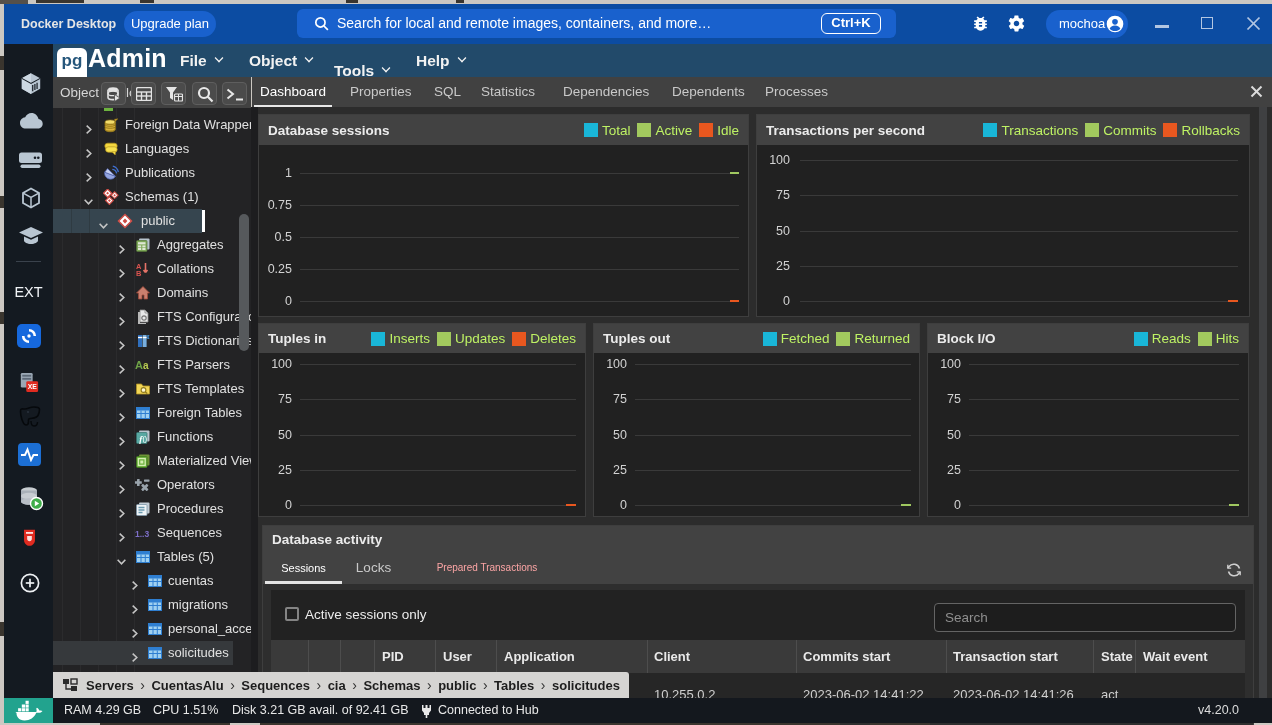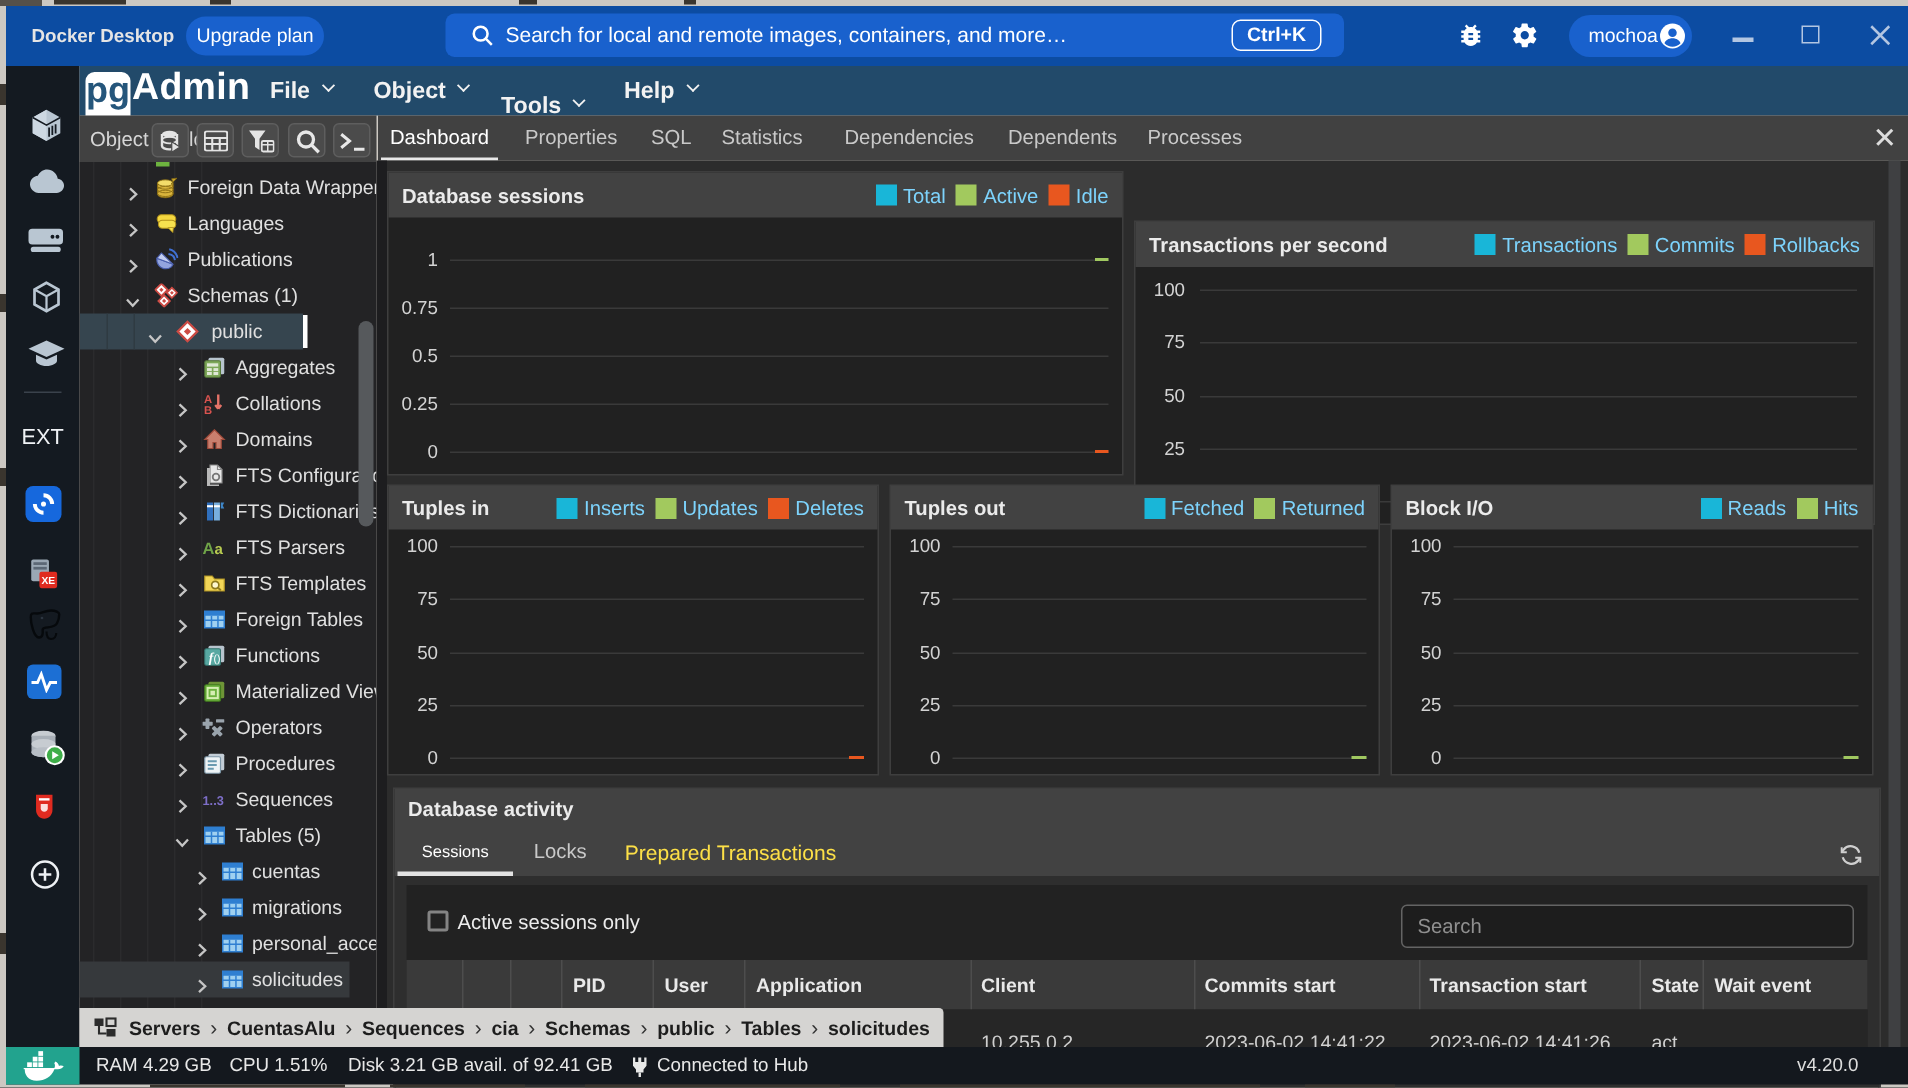--- a/index.html
+++ b/index.html
@@ -29,21 +29,21 @@
   .tab.active { color:#fff; border-bottom:2px solid #e8e8e8; padding:0 6px; margin-left:-6px; }
   
   .trow { position:absolute; left:0; width:198px; height:24px; line-height:24px; color:#e0e0e0; font-size:13px; white-space:nowrap; }
   .trow .ticon { position:absolute; top:4px; width:16px; height:16px; }
   .trow .tlabel { position:absolute; top:0; }
   
   .card { position:absolute; background:#212121; box-shadow:0 0 0 1px #3e3e3e; }
   .chead { position:absolute; left:0; top:0; width:100%; background:#424242; display:flex; align-items:center; padding:0 9px; }
   .chead .ti { font-weight:700; font-size:13.5px; color:#ebebeb; }
   .legend { margin-left:auto; display:flex; align-items:center; gap:7px; }
-  .litem { display:flex; align-items:center; font-size:13.5px; color:#7dd3fc; }
+  .litem { display:flex; align-items:center; font-size:13.5px; color:#bef264; }
   .lsq { width:14px; height:14px; margin-right:4px; display:inline-block; }
   .cyan { background:#19b6d8; } .green { background:#a2c95e; } .orange { background:#e8571f; }
   .gline { position:absolute; height:1px; background:#3a3a3a; }
   .glabel { position:absolute; width:40px; text-align:right; font-size:12.5px; color:#d2d2d2; line-height:12px; }
   .dash2 { position:absolute; width:10px; height:2px; }
   
   .thcell { position:absolute; font-size:13px; font-weight:700; color:#e9e9e9; }
   .tdcell { position:absolute; font-size:13px; color:#cfcfcf; }
   .vsep { position:absolute; width:1px; background:#4d4d4d; }
   .ccv { margin:0 6.5px; font-weight:400; font-size:14px; color:#333; }
@@ -165,21 +165,21 @@
       <rect x="4.5" y="4" width="9" height="2" fill="#fff"></rect>
       <path d="M6 9h6v3.5c0 1.8-1.3 3-3 3s-3-1.2-3-3V9z" fill="#fff" opacity=".85"></path>
     </svg>
     <svg class="abs" style="left:16px;top:529px;" width="20" height="20" viewBox="0 0 19 19" fill="none" stroke="#eef1f4" stroke-width="1.6">
       <circle cx="9.5" cy="9.5" r="8.2"></circle>
       <line x1="9.5" y1="5.5" x2="9.5" y2="13.5"></line>
       <line x1="5.5" y1="9.5" x2="13.5" y2="9.5"></line>
     </svg>
   </div>
   <div class="abs" id="pgheader">
-    <div class="abs" style="left:4px;top:4px;width:30px;height:40px;background:#fff;border-radius:6px;color:#25567b;font-weight:700;font-size:24px;text-align:center;line-height:25px;">pg</div>
+    <div class="abs" style="left:4px;top:4px;width:30px;height:40px;background:#fff;border-radius:6px;color:#25567b;font-weight:700;font-size:17px;text-align:center;line-height:25px;">pg</div>
     <div class="abs" style="left:35px;top:0px;font-weight:700;font-size:25px;color:#fff;letter-spacing:0.2px;">Admin</div>
   </div>
   <div class="menu" style="left:180px;">File<span class="chev"></span></div>
   <div class="menu" style="left:249px;">Object<span class="chev"></span></div>
   <div class="menu" style="left:334px;margin-top:10px;">Tools<span class="chev"></span></div>
   <div class="menu" style="left:416px;">Help<span class="chev"></span></div>
   <div class="abs" id="treebar">
     <div class="abs" style="left:7px;top:0;height:31px;line-height:31px;font-size:13.5px;color:#d6d6d6;">Object Explorer</div>
     <div class="abs" style="left:48px;top:5px;width:25px;height:23px;background:#4b4b4b;border:1px solid #5e5e5e;border-radius:4px;">
       <svg style="position:absolute;left:4px;top:3px;" width="16" height="16" viewBox="0 0 16 16">
@@ -548,21 +548,21 @@
     <div class="glabel" style="left:-7px;top:84px;">0.75</div>
     <div class="gline" style="left:41px;top:122px;width:439px;"></div>
     <div class="glabel" style="left:-7px;top:116px;">0.5</div>
     <div class="gline" style="left:41px;top:154px;width:439px;"></div>
     <div class="glabel" style="left:-7px;top:148px;">0.25</div>
     <div class="gline" style="left:41px;top:186px;width:439px;"></div>
     <div class="glabel" style="left:-7px;top:180px;">0</div>
     <div class="dash2" style="left:471px;top:57px;width:9px;background:#a0c860;"></div>
     <div class="dash2" style="left:471px;top:185px;width:9px;background:#e8571f;"></div>
     </div>
-    <div class="card" style="left:505px;top:8px;width:492px;height:201px;margin-top:33px;">
+    <div class="card" style="left:505px;top:8px;width:492px;height:201px;">
     <div class="chead" style="height:30px;">
         <span class="ti">Transactions per second</span>
         <span class="legend">
           <span class="litem"><span class="lsq cyan"></span>Transactions</span>
           <span class="litem"><span class="lsq green"></span>Commits</span>
           <span class="litem"><span class="lsq orange"></span>Rollbacks</span>
         </span>
       </div>
     <div class="gline" style="left:43px;top:45px;width:438px;"></div>
     <div class="glabel" style="left:-7px;top:39px;">100</div>
@@ -637,21 +637,21 @@
     <div class="glabel" style="left:-7px;top:175px;">0</div>
     <div class="dash2" style="left:301px;top:180px;width:10px;background:#a0c860;"></div>
     </div>
     <div class="card" style="left:11px;top:419px;width:990px;height:220px;overflow:hidden;background:#2e2e2e;">
     <div class="abs" style="left:0;top:0;width:990px;height:28px;background:#424242;">
         <span style="position:absolute;left:9px;top:0;line-height:28px;font-weight:700;font-size:13.5px;color:#ebebeb;">Database activity</span>
       </div>
     <div class="abs" style="left:0;top:28px;width:990px;height:30px;background:#424242;"></div>
     <div class="abs" style="left:2px;top:28px;width:77px;height:30px;color:#fff;font-size:11px;text-align:center;line-height:28px;border-bottom:3px solid #e3e3e3;">Sessions</div>
     <div class="abs" style="left:90px;top:28px;width:41px;height:30px;color:#c9c9c9;font-size:13.5px;text-align:center;line-height:28px;">Locks</div>
-    <div class="abs" style="left:149px;top:28px;width:150px;height:30px;color:#fde047;font-size:14px;text-align:center;line-height:28px;">Prepared Transactions</div>
+    <div class="abs" style="left:149px;top:28px;width:150px;height:30px;color:#fca5a5;font-size:10px;text-align:center;line-height:28px;">Prepared Transactions</div>
     <svg class="abs" style="left:963px;top:36px;" width="16" height="16" viewBox="0 0 16 16" fill="none" stroke="#cfcfcf" stroke-width="1.5">
         <path d="M13.5 6.5 A6 6 0 0 0 3 4.5 L1.8 6"></path>
         <path d="M2.5 9.5 A6 6 0 0 0 13 11.5 L14.2 10"></path>
         <path d="M1.8 2.8v3.4h3.4" stroke-width="1.3"></path>
         <path d="M14.2 13.2V9.8h-3.4" stroke-width="1.3"></path>
       </svg>
     <div class="abs" style="left:8px;top:64px;width:974px;height:108px;background:#222;"></div>
     <div class="abs" style="left:22px;top:81px;width:14px;height:14px;border:2px solid #848484;border-radius:2px;"></div>
     <div class="abs" style="left:42px;top:81px;height:15px;line-height:15px;font-size:13.5px;color:#ececec;">Active sessions only</div>
     <div class="abs" style="left:671px;top:77px;width:302px;height:29px;background:#1d1d1d;border:1px solid #646464;border-radius:4px;color:#8f8f8f;font-size:13.5px;line-height:27px;padding-left:10px;">Search</div>

